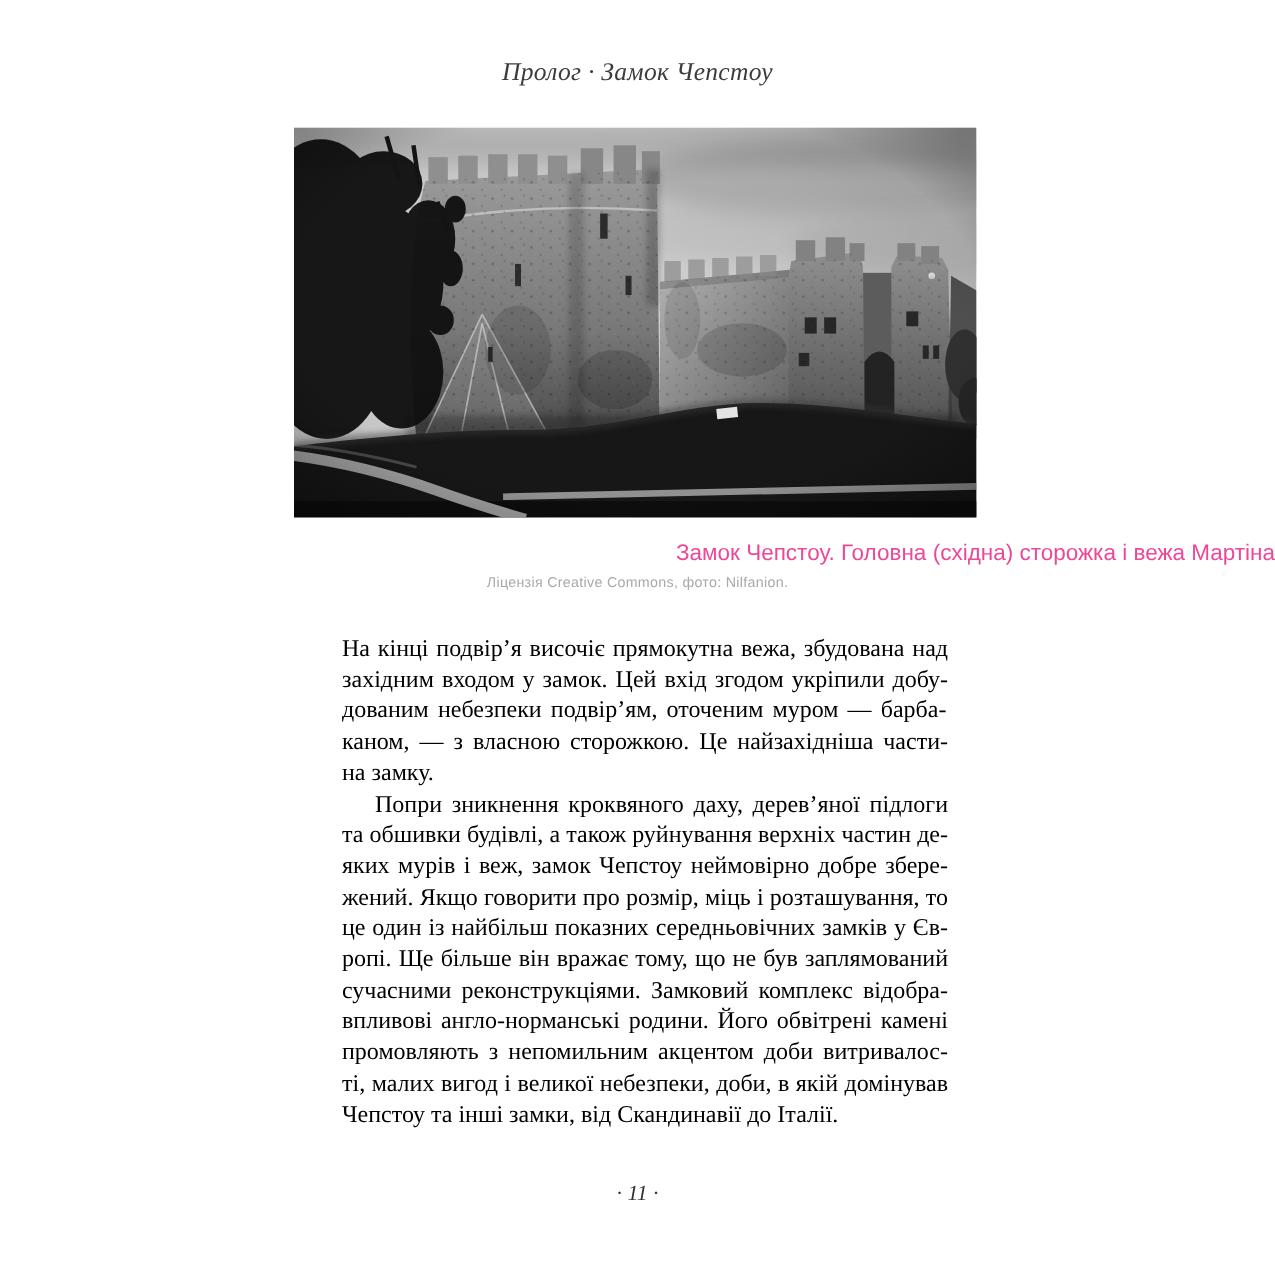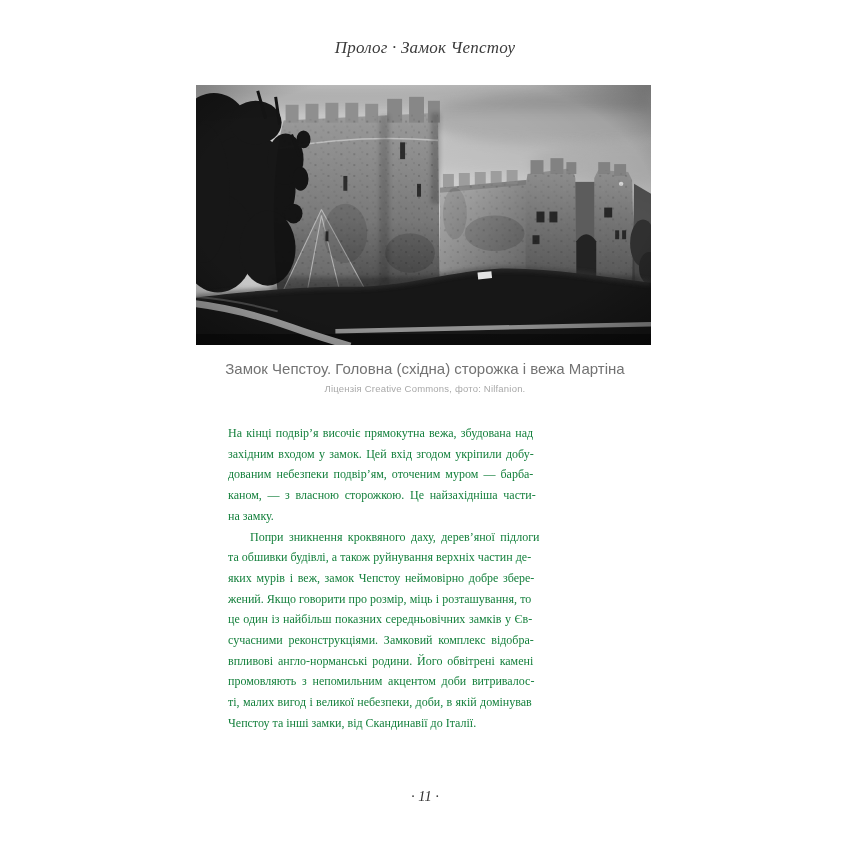--- a/index.html
+++ b/index.html
@@ -10,32 +10,32 @@
   .running-title{
     position:absolute;top:38px;left:0;right:0;text-align:center;
     font-style:italic;font-size:17px;line-height:20px;color:#3c3c3c;
     letter-spacing:0.2px;
   }
   figure.photo{
     position:absolute;left:196px;top:85px;width:455px;height:260px;margin:0;
   }
   figure.photo svg{display:block;}
   .caption{
-    position:absolute;top:360px;left:0;right:0;text-align:center;
+    position:absolute;top:360px;left:0;right:0;text-align:right;
     font-family:"Liberation Sans",sans-serif;font-size:15px;line-height:18px;
-    color:#737373;
+    color:#ec4899;
   }
   .credit{
     position:absolute;top:383px;left:0;right:0;text-align:center;
     font-family:Liberation Sans, sans-serif;font-size:9.5px;line-height:11px;
     color:#a9a9a9;letter-spacing:0.2px;
   }
   .bodytext{
     position:absolute;left:228px;top:423px;width:404px;
-    font-size:12px;line-height:20.7px;color:#15803d;
+    font-size:16px;line-height:20.7px;color:#000000;
   }
   .line{white-space:nowrap;overflow:visible;}
   .line.indent{padding-left:22px;}
   .pagenum{
     position:absolute;top:788px;left:0;right:0;text-align:center;
     font-style:italic;font-size:14.5px;color:#333333;
   }
 </style>
 </head>
 <body>
@@ -207,20 +207,21 @@
       <div class="line"><span class="lt" style="word-spacing: 1.22768px;">На кінці подвір’я височіє прямокутна вежа, збудована над</span></div>
       <div class="line"><span class="lt" style="word-spacing: 1.3418px;">західним входом у замок. Цей вхід згодом укріпили добу-</span></div>
       <div class="line"><span class="lt" style="word-spacing: 2.09115px;">дованим небезпеки подвір’ям, оточеним муром — барба-</span></div>
       <div class="line"><span class="lt" style="word-spacing: 2.67188px;">каном, — з власною сторожкою. Це найзахідніша части-</span></div>
       <div class="line"><span class="lt">на замку.</span></div>
       <div class="line indent"><span class="lt" style="word-spacing: 2.41875px;">Попри зникнення кроквяного даху, дерев’яної підлоги</span></div>
       <div class="line"><span class="lt" style="word-spacing: 0.0683594px;">та обшивки будівлі, а також руйнування верхніх частин де-</span></div>
       <div class="line"><span class="lt" style="word-spacing: 1.67188px;">яких мурів і веж, замок Чепстоу неймовірно добре збере-</span></div>
       <div class="line"><span class="lt" style="word-spacing: 0.140625px;">жений. Якщо говорити про розмір, міць і розташування, то</span></div>
       <div class="line"><span class="lt" style="word-spacing: 0.560547px;">це один із найбільш показних середньовічних замків у Єв-</span></div>
+      <div class="line"><span class="lt" style="word-spacing: 0.751736px;">ропі. Ще більше він вражає тому, що не був заплямований</span></div>
       <div class="line"><span class="lt" style="word-spacing: 2.75391px;">сучасними реконструкціями. Замковий комплекс відобра-</span></div>
       <div class="line"><span class="lt" style="word-spacing: 1.83125px;">впливові англо-норманські родини. Його обвітрені камені</span></div>
       <div class="line"><span class="lt" style="word-spacing: 2.725px;">промовляють з непомильним акцентом доби витривалос-</span></div>
       <div class="line"><span class="lt" style="word-spacing: 0.345486px;">ті, малих вигод і великої небезпеки, доби, в якій домінував</span></div>
       <div class="line"><span class="lt">Чепстоу та інші замки, від Скандинавії до Італії.</span></div>
     </div>
 
   <div class="pagenum">· 11 ·</div>
 
 </div>

